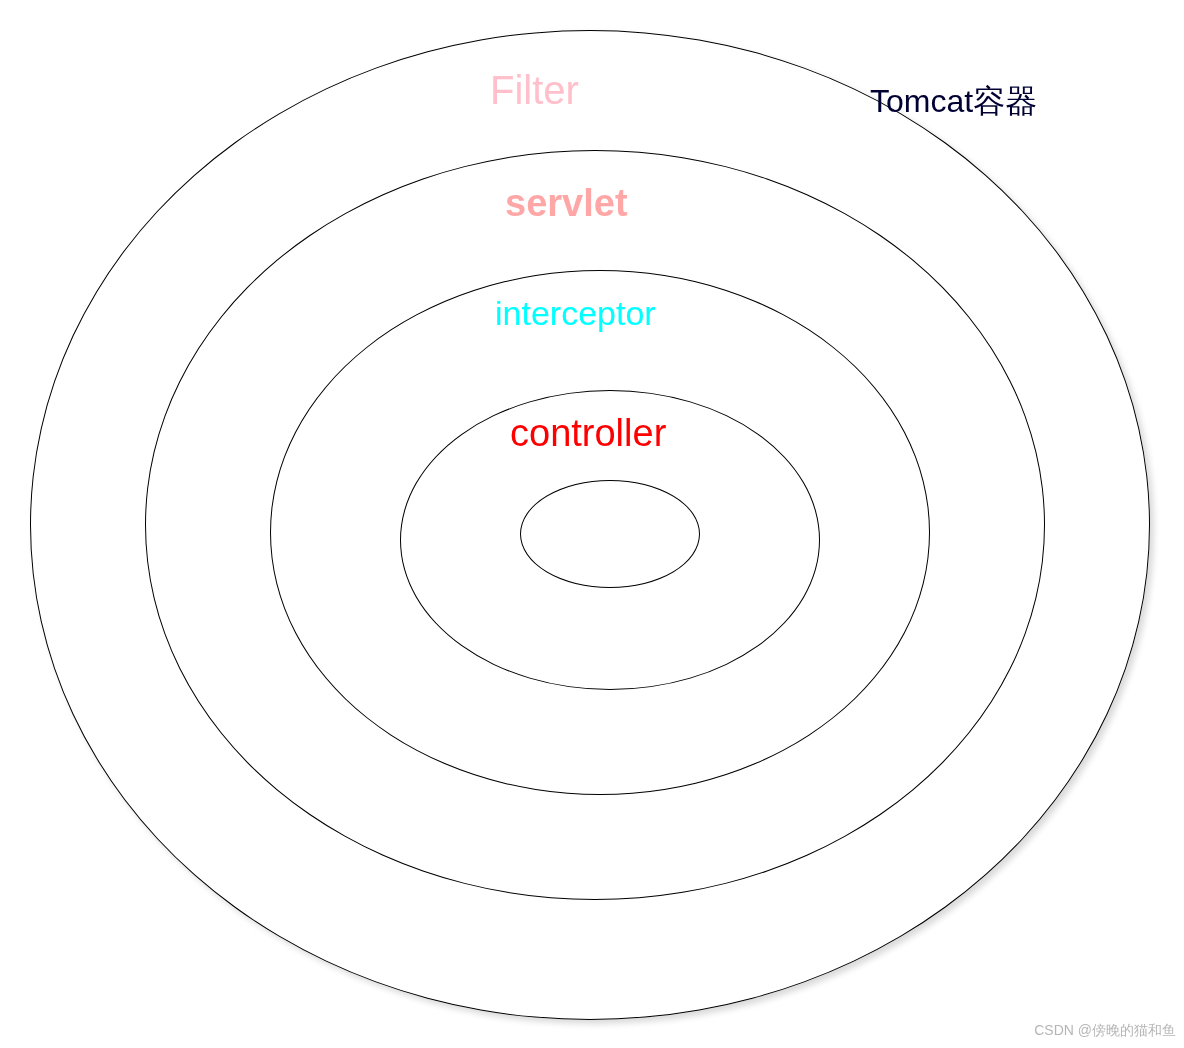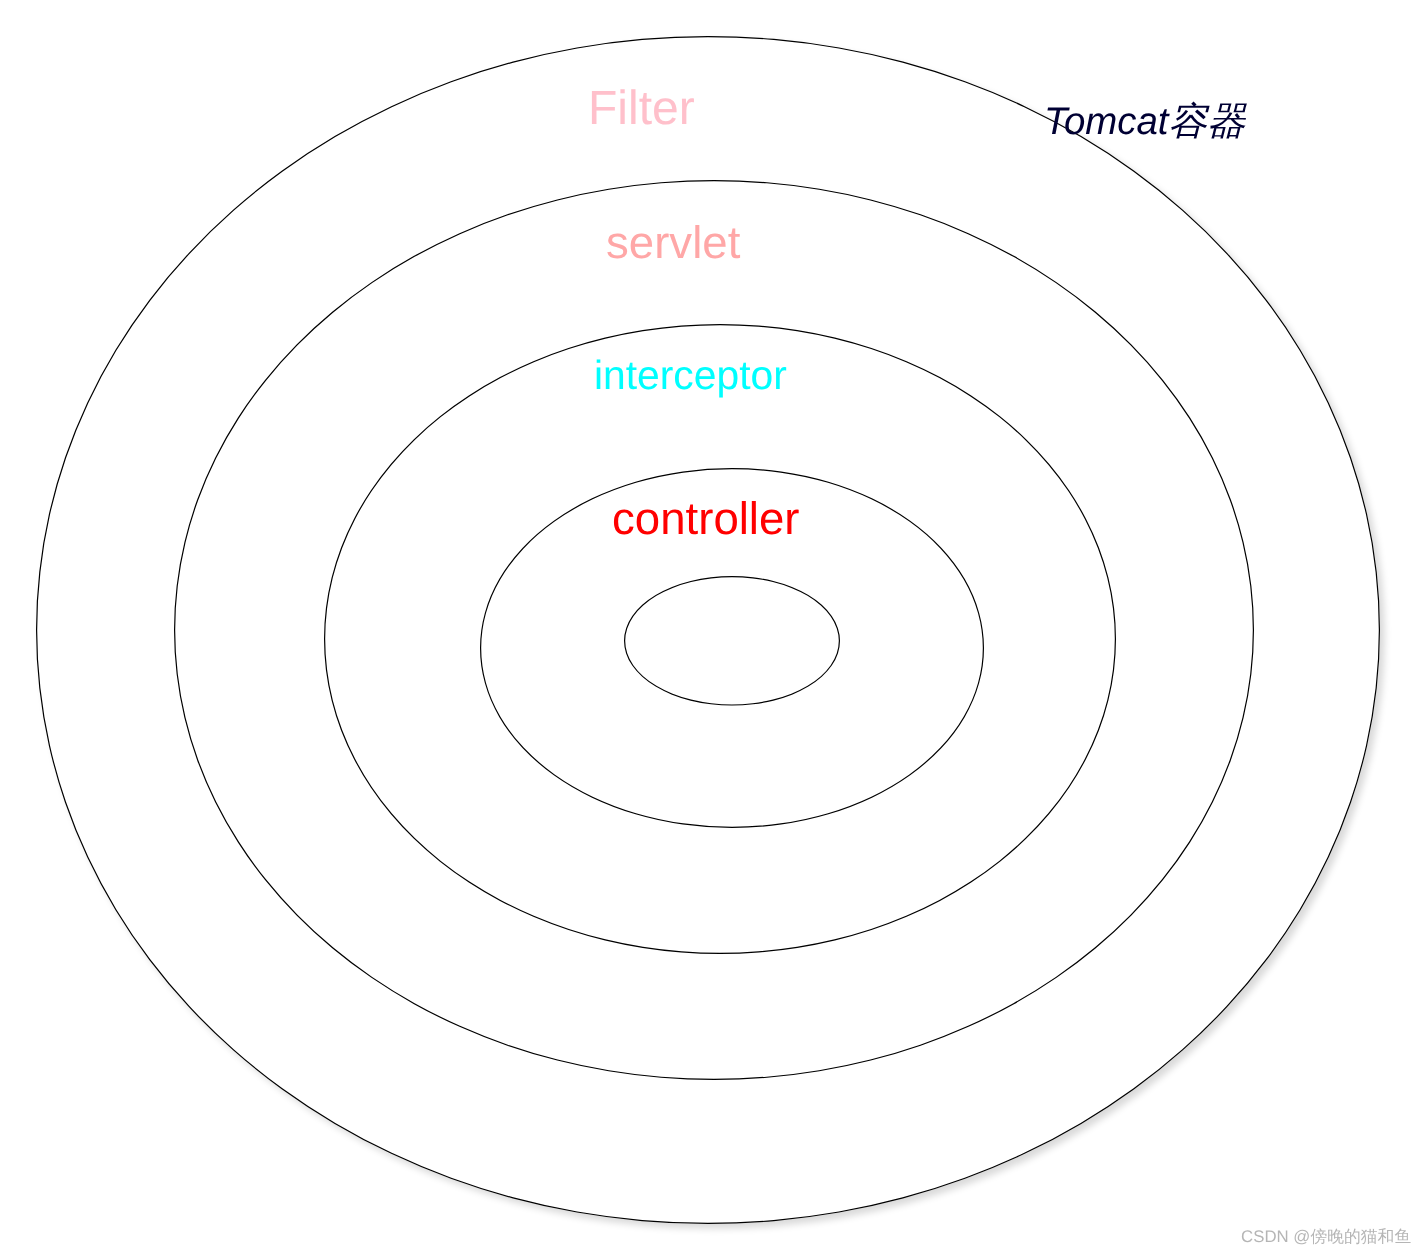--- a/index.html
+++ b/index.html
@@ -68,27 +68,27 @@
       left: 490px;
       top: 68px;
       color: #ffc0cb;
       font-size: 40px;
     }
     .label-tomcat {
       left: 870px;
       top: 80px;
       color: #000033;
       font-size: 32px;
-      font-style: italic;
     }
     .label-servlet {
       left: 505px;
       top: 182px;
       color: #ffa7a7;
       font-size: 38px;
+      font-weight: bold;
     }
     .label-interceptor {
       left: 495px;
       top: 294px;
       color: #00ffff;
       font-size: 34px;
     }
     .label-controller {
       left: 510px;
       top: 412px;

